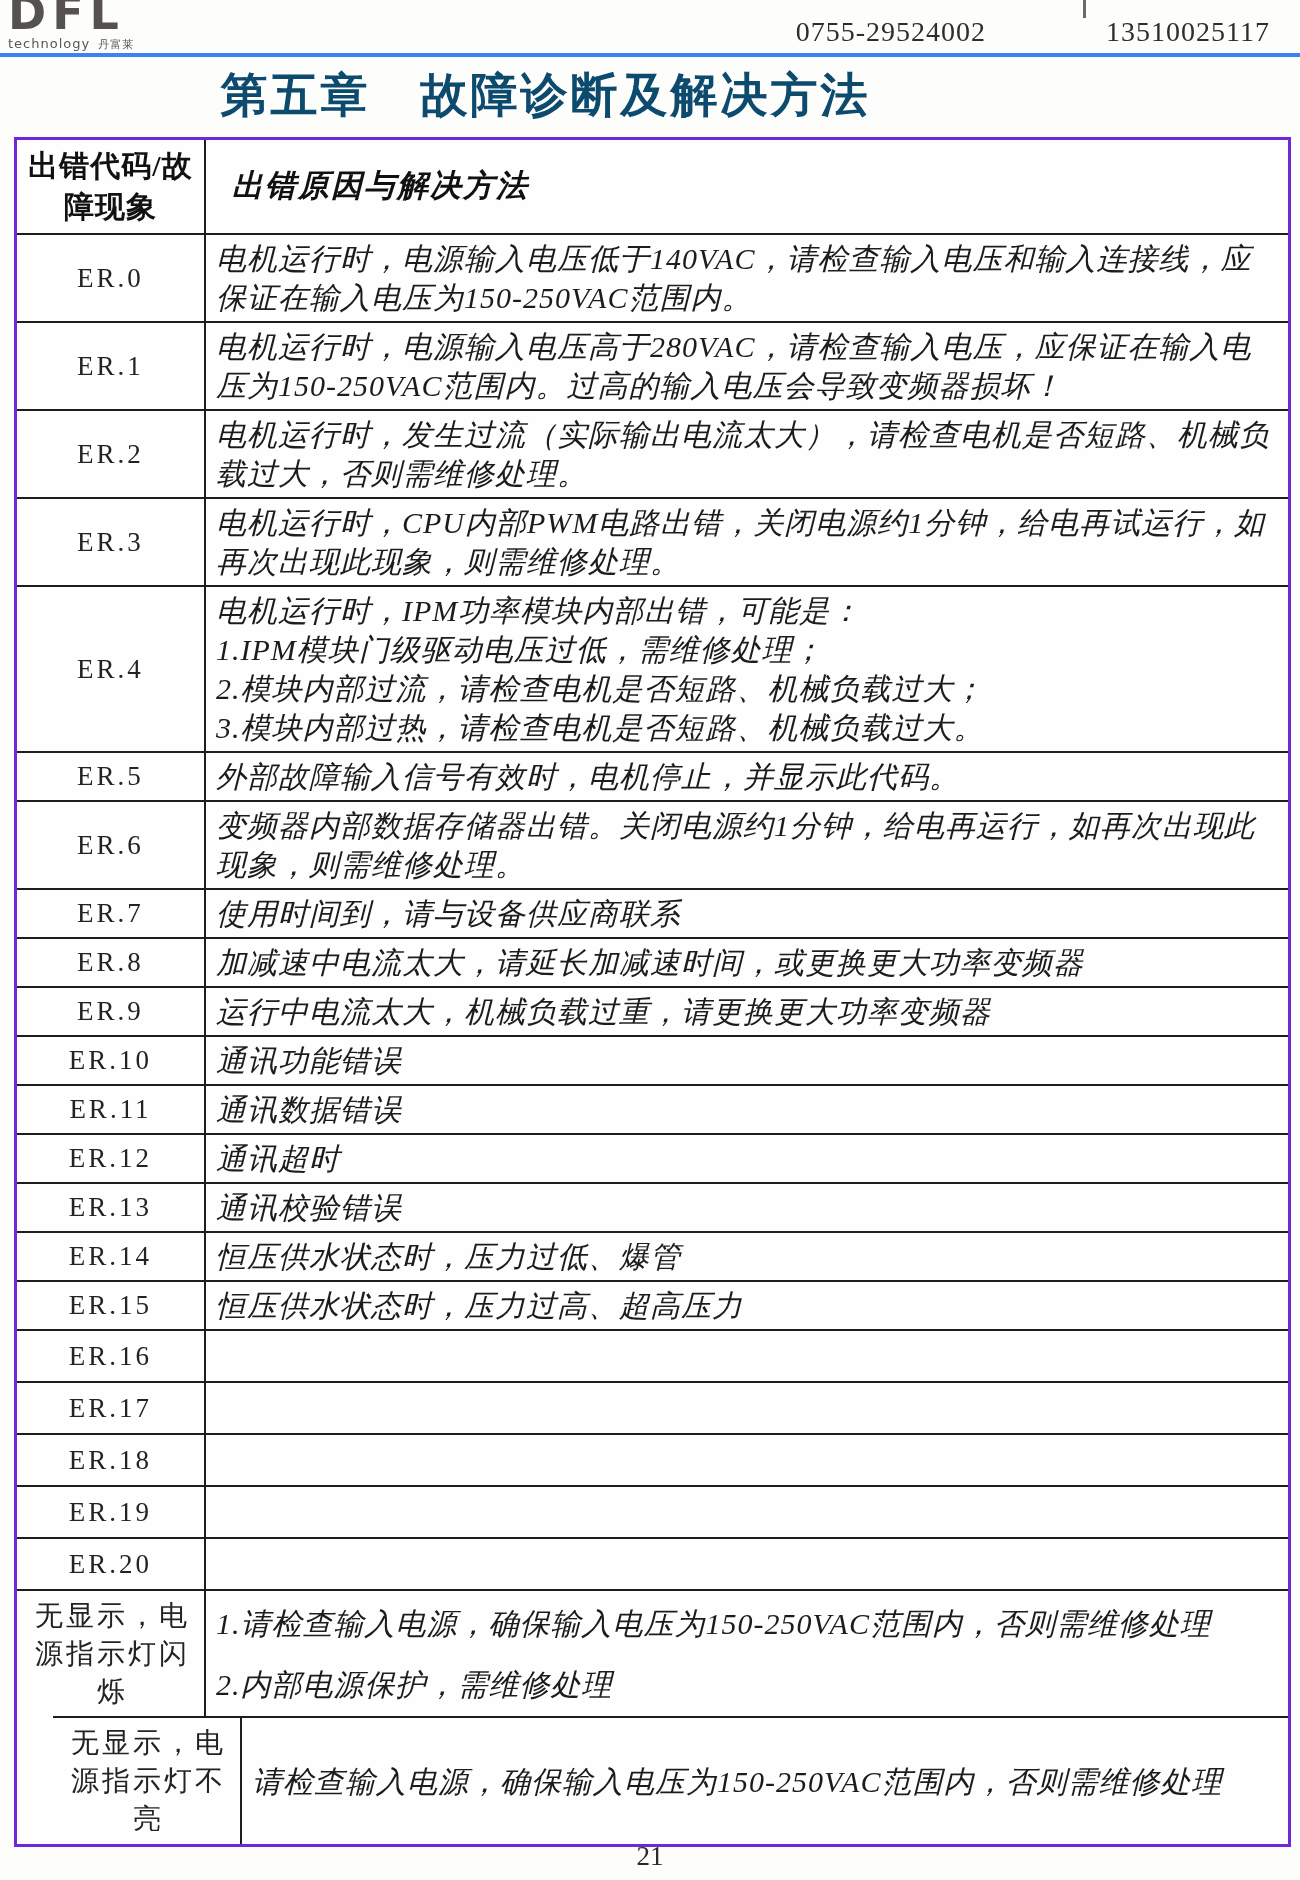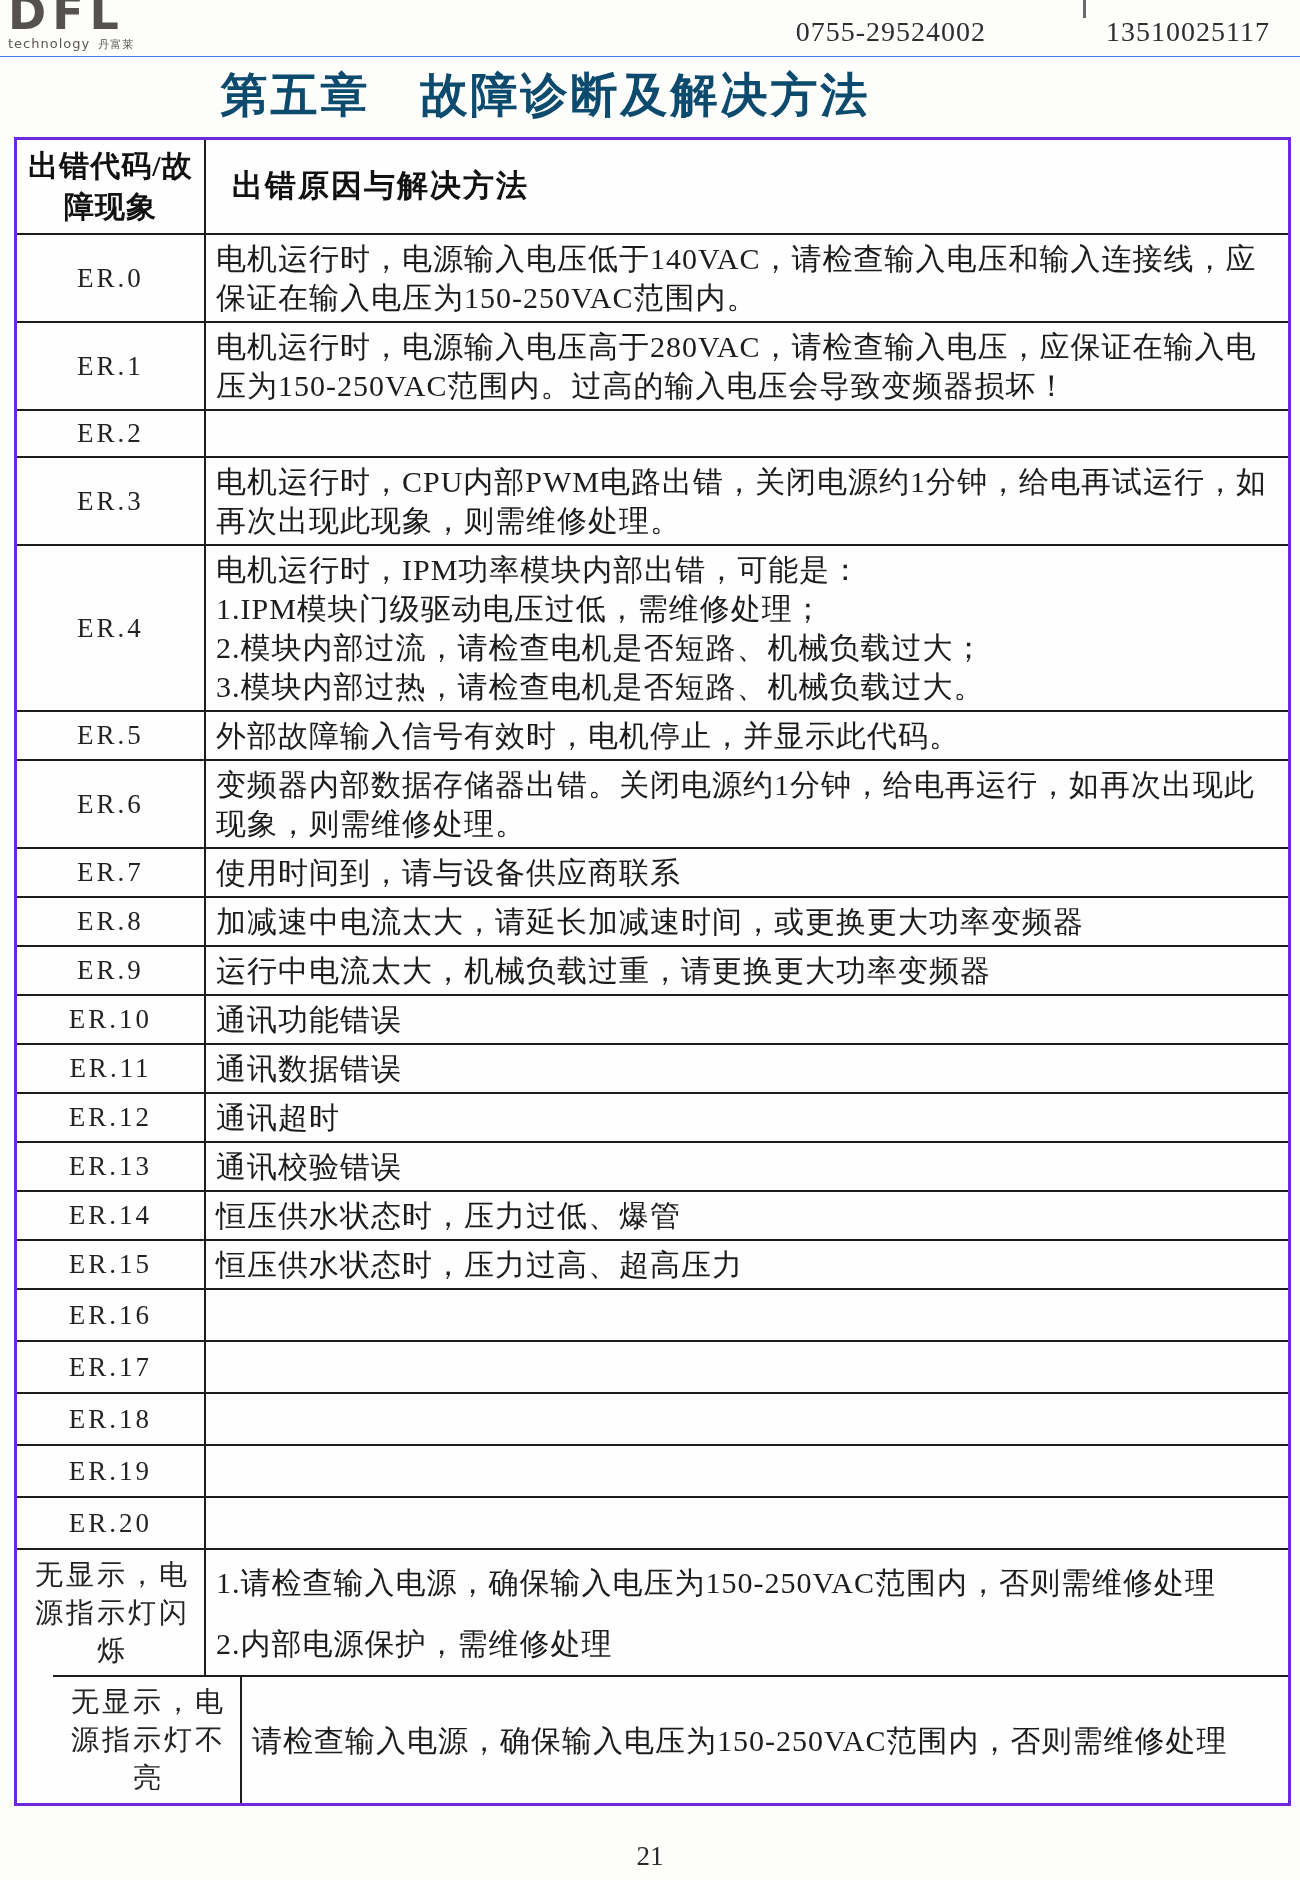--- a/index.html
+++ b/index.html
@@ -14,21 +14,21 @@
     font-family: "Liberation Serif", "DejaVu Serif", serif;
     overflow: hidden;
   }
 
   
   .topbar {
     position: absolute;
     left: 0; top: 0;
     width: 1300px;
     height: 57px;
-    border-bottom: 1px solid #3b82f6;
+    border-bottom: 4px solid #3b82f6;
   }
   .logo { position: absolute; left: 8px; top: -10px; }
   .logo-word {
     font-family: "DejaVu Sans", sans-serif;
     font-weight: 900;
     font-size: 46px;
     line-height: 46px;
     letter-spacing: 6px;
     color: #555150;
   }
@@ -108,20 +108,21 @@
   .c2 {
     flex: 1 1 auto;
     display: flex;
     flex-direction: column;
     justify-content: center;
     padding: 4px 10px 4px 10px;
     font-size: 30px;
     line-height: 1.3;
     letter-spacing: 1px;
     color: #1c1c1c;
+    font-style: italic;
   }
   .c2 p { margin: 0; }
 
   
   .trow.head { min-height: 82px; }
   .trow.head .c1 {
     font-weight: bold;
     font-size: 30px;
     letter-spacing: 1px;
     line-height: 1.35;
@@ -198,20 +199,23 @@
 
   <div class="trow">
     <div class="c1">ER.1</div>
     <div class="c2">
           <p>电机运行时，电源输入电压高于280VAC，请检查输入电压，应保证在输入电压为150-250VAC范围内。过高的输入电压会导致变频器损坏！</p>
         </div>
   </div>
 
   <div class="trow">
     <div class="c1">ER.2</div>
+    <div class="c2">
+          <p>电机运行时，发生过流（实际输出电流太大），请检查电机是否短路、机械负载过大，否则需维修处理。</p>
+        </div>
   </div>
 
   <div class="trow">
     <div class="c1">ER.3</div>
     <div class="c2">
           <p>电机运行时，CPU内部PWM电路出错，关闭电源约1分钟，给电再试运行，如再次出现此现象，则需维修处理。</p>
         </div>
   </div>
 
   <div class="trow">

